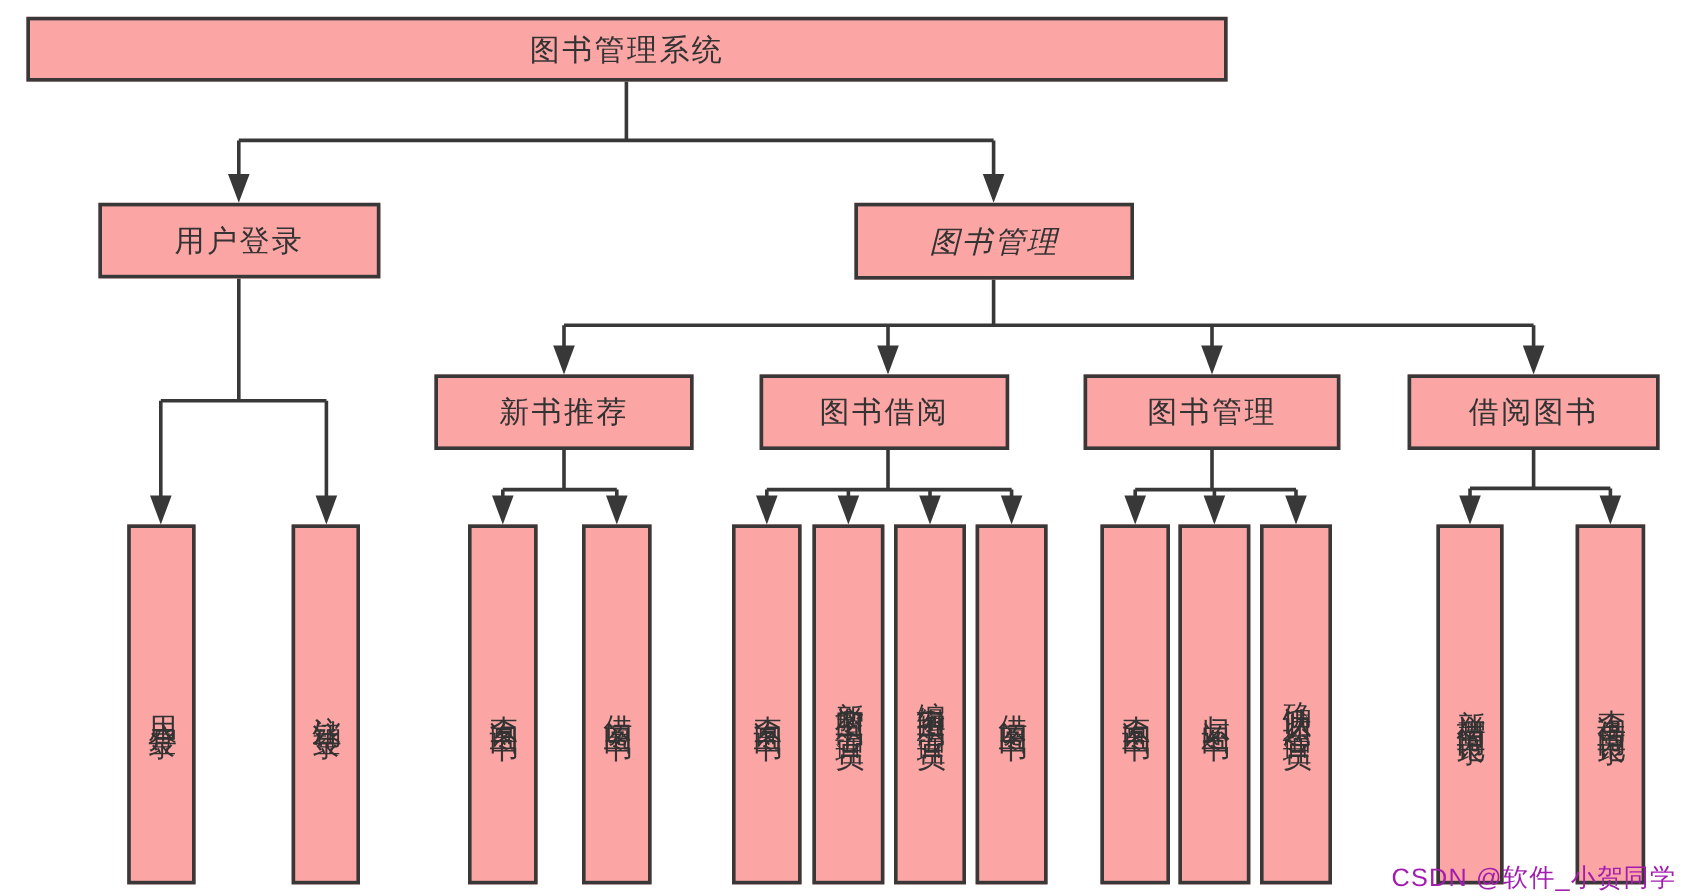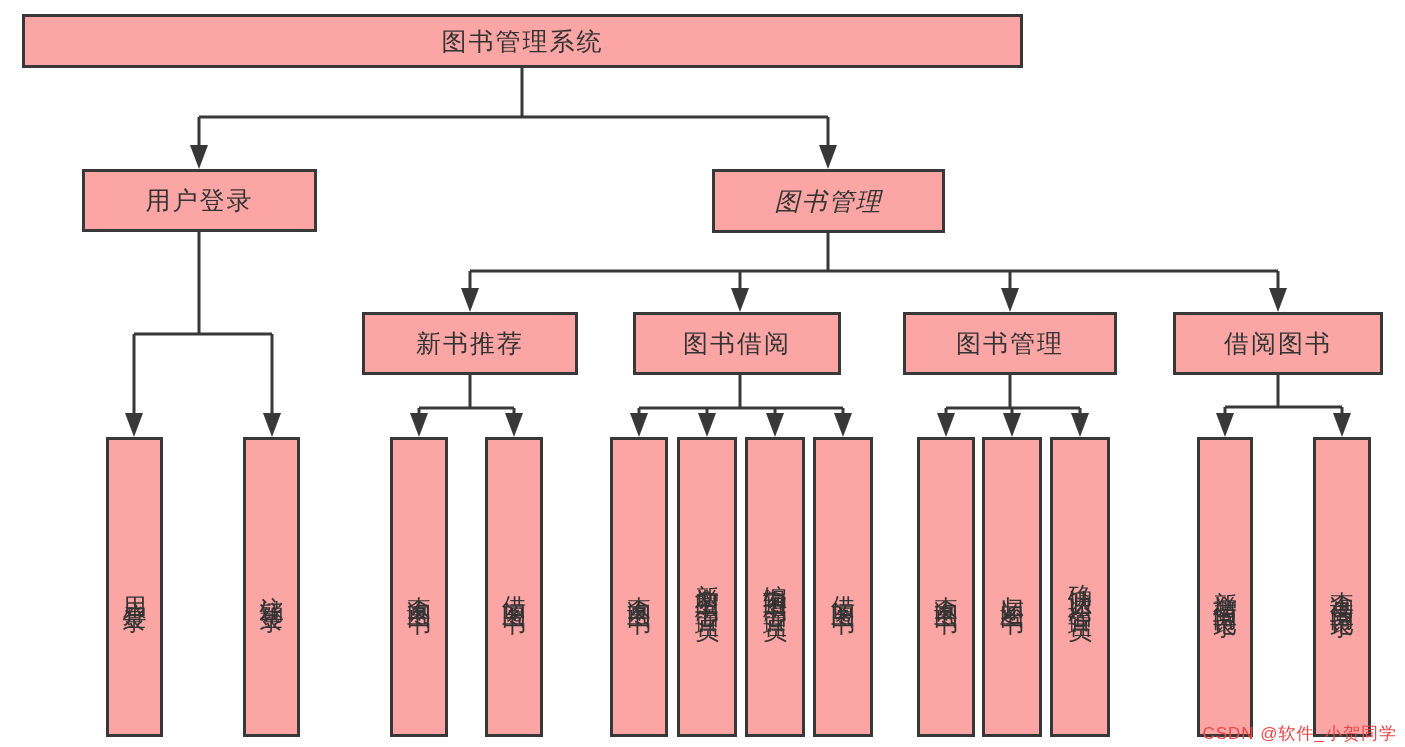--- a/index.html
+++ b/index.html
@@ -48,22 +48,22 @@
     white-space: nowrap;
   }
   .leaf {
     top: 437px;
     height: 300px;
   }
   .watermark {
     position: absolute;
     right: 8px;
     bottom: 2px;
-    font-size: 17px;
-    color: #ef4444;
+    font-size: 21px;
+    color: #a21caf;
     letter-spacing: 1px;
     z-index: 5;
     white-space: nowrap;
   }
 </style>
 </head>
 <body>
 
 <div class="canvas">
 

